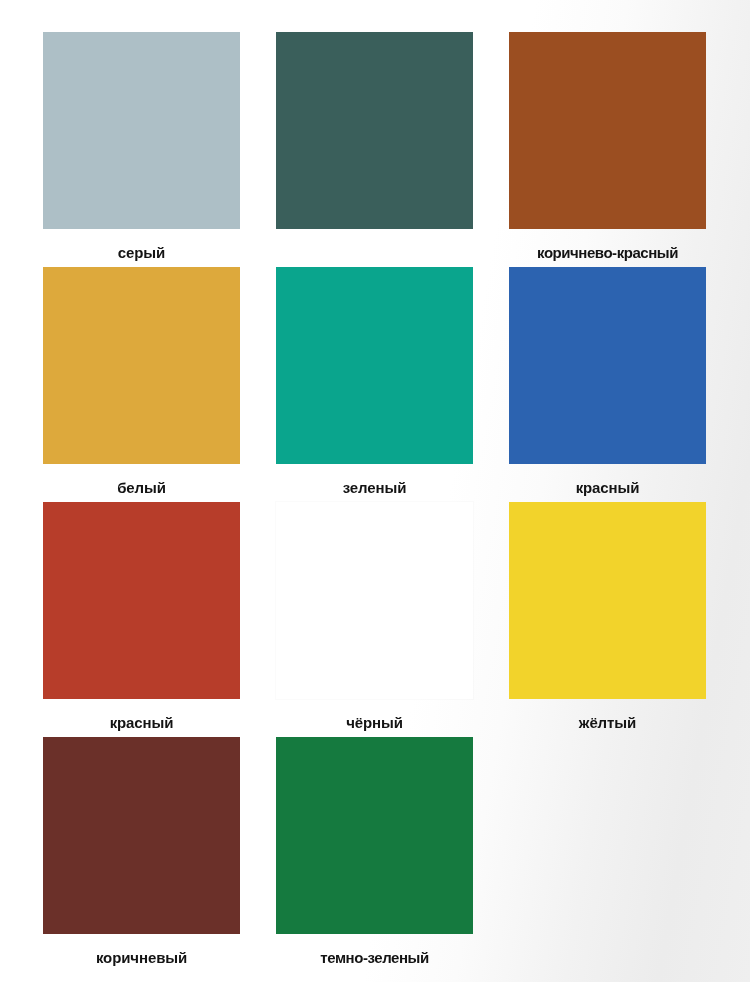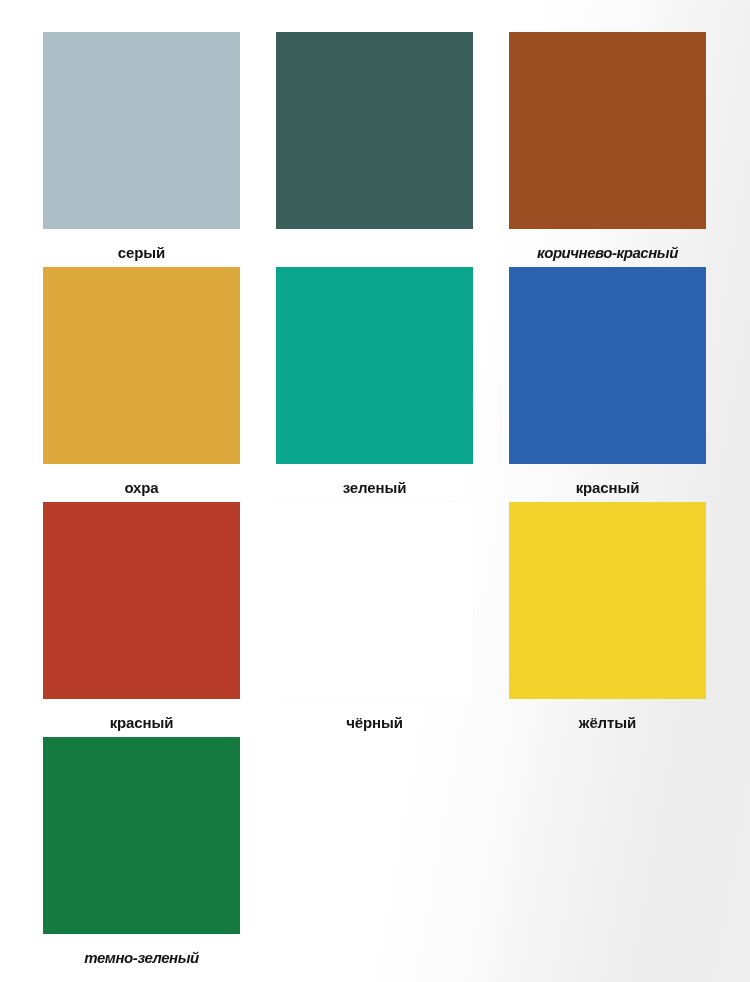--- a/index.html
+++ b/index.html
@@ -70,42 +70,41 @@
     line-height: 15px;
     color: #141414;
     letter-spacing: -0.1px;
     margin-top: 16px;
     white-space: nowrap;
   }
 
   
   .swatch-label.tight {
     letter-spacing: -0.45px;
-    font-style: italic;
   }
 </style>
 </head>
 <body>
 
 <div class="palette-board">
   <div class="palette-grid">
       <div class="swatch-cell">
         <div class="swatch-chip" style="background-color: rgb(173, 191, 198);"></div>
         <span class="swatch-label">серый</span>
       </div>
       <div class="swatch-cell">
         <div class="swatch-chip" style="background-color: rgb(58, 95, 91);"></div>
       </div>
       <div class="swatch-cell">
         <div class="swatch-chip" style="background-color: rgb(155, 78, 33);"></div>
         <span class="swatch-label tight">коричнево-красный</span>
       </div>
       <div class="swatch-cell">
         <div class="swatch-chip" style="background-color: rgb(221, 169, 60);"></div>
-        <span class="swatch-label">охра</span>
+        <span class="swatch-label">белый</span>
       </div>
       <div class="swatch-cell">
         <div class="swatch-chip" style="background-color: rgb(10, 165, 141);"></div>
         <span class="swatch-label">зеленый</span>
       </div>
       <div class="swatch-cell">
         <div class="swatch-chip" style="background-color: rgb(44, 99, 176);"></div>
         <span class="swatch-label">красный</span>
       </div>
       <div class="swatch-cell">
@@ -114,17 +113,21 @@
       </div>
       <div class="swatch-cell">
         <div class="swatch-chip is-white" style="background-color: rgb(255, 255, 255);"></div>
         <span class="swatch-label">чёрный</span>
       </div>
       <div class="swatch-cell">
         <div class="swatch-chip" style="background-color: rgb(242, 211, 43);"></div>
         <span class="swatch-label">жёлтый</span>
       </div>
       <div class="swatch-cell">
+        <div class="swatch-chip" style="background-color: rgb(107, 48, 41);"></div>
+        <span class="swatch-label">коричневый</span>
+      </div>
+      <div class="swatch-cell">
         <div class="swatch-chip" style="background-color: rgb(21, 122, 63);"></div>
         <span class="swatch-label tight">темно-зеленый</span>
       </div>
     </div>
 </div>
 
 </body></html>

